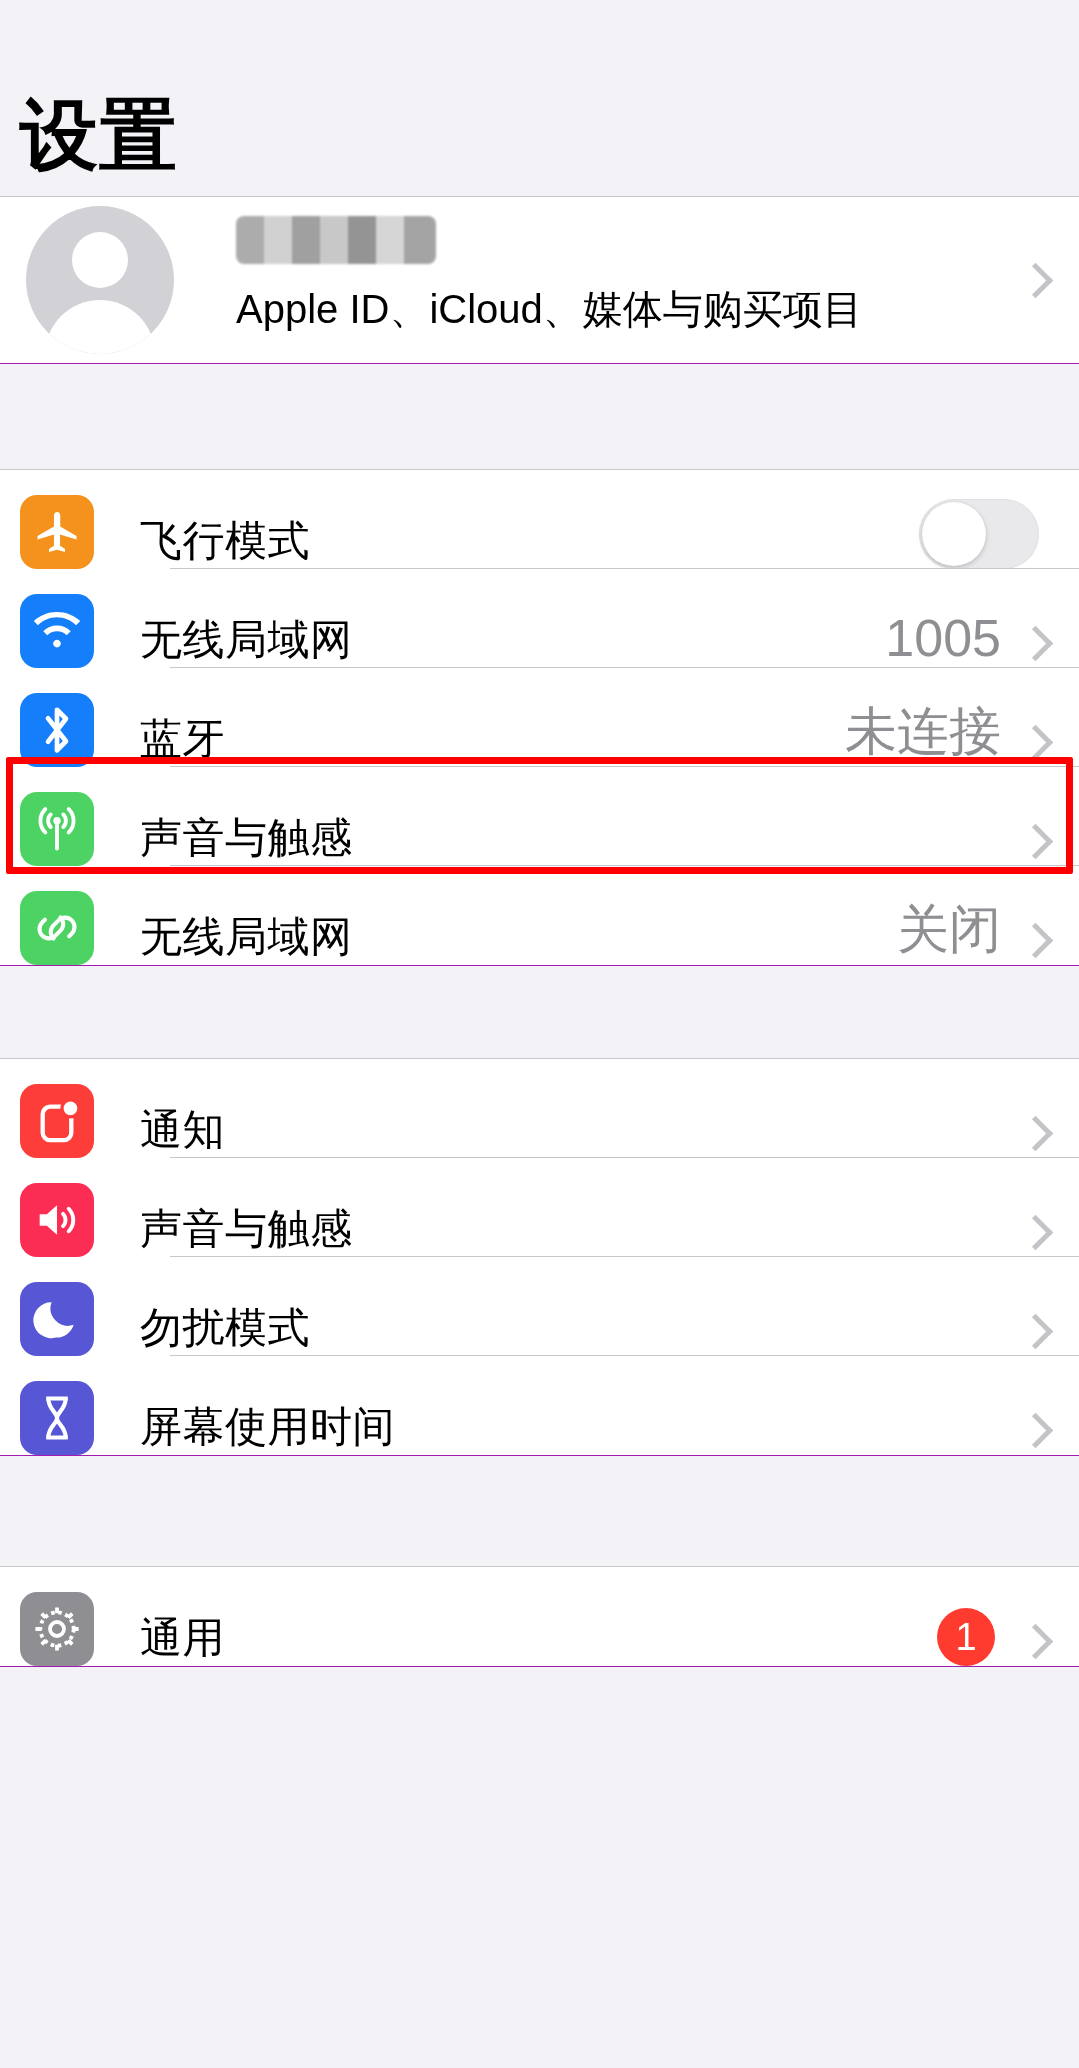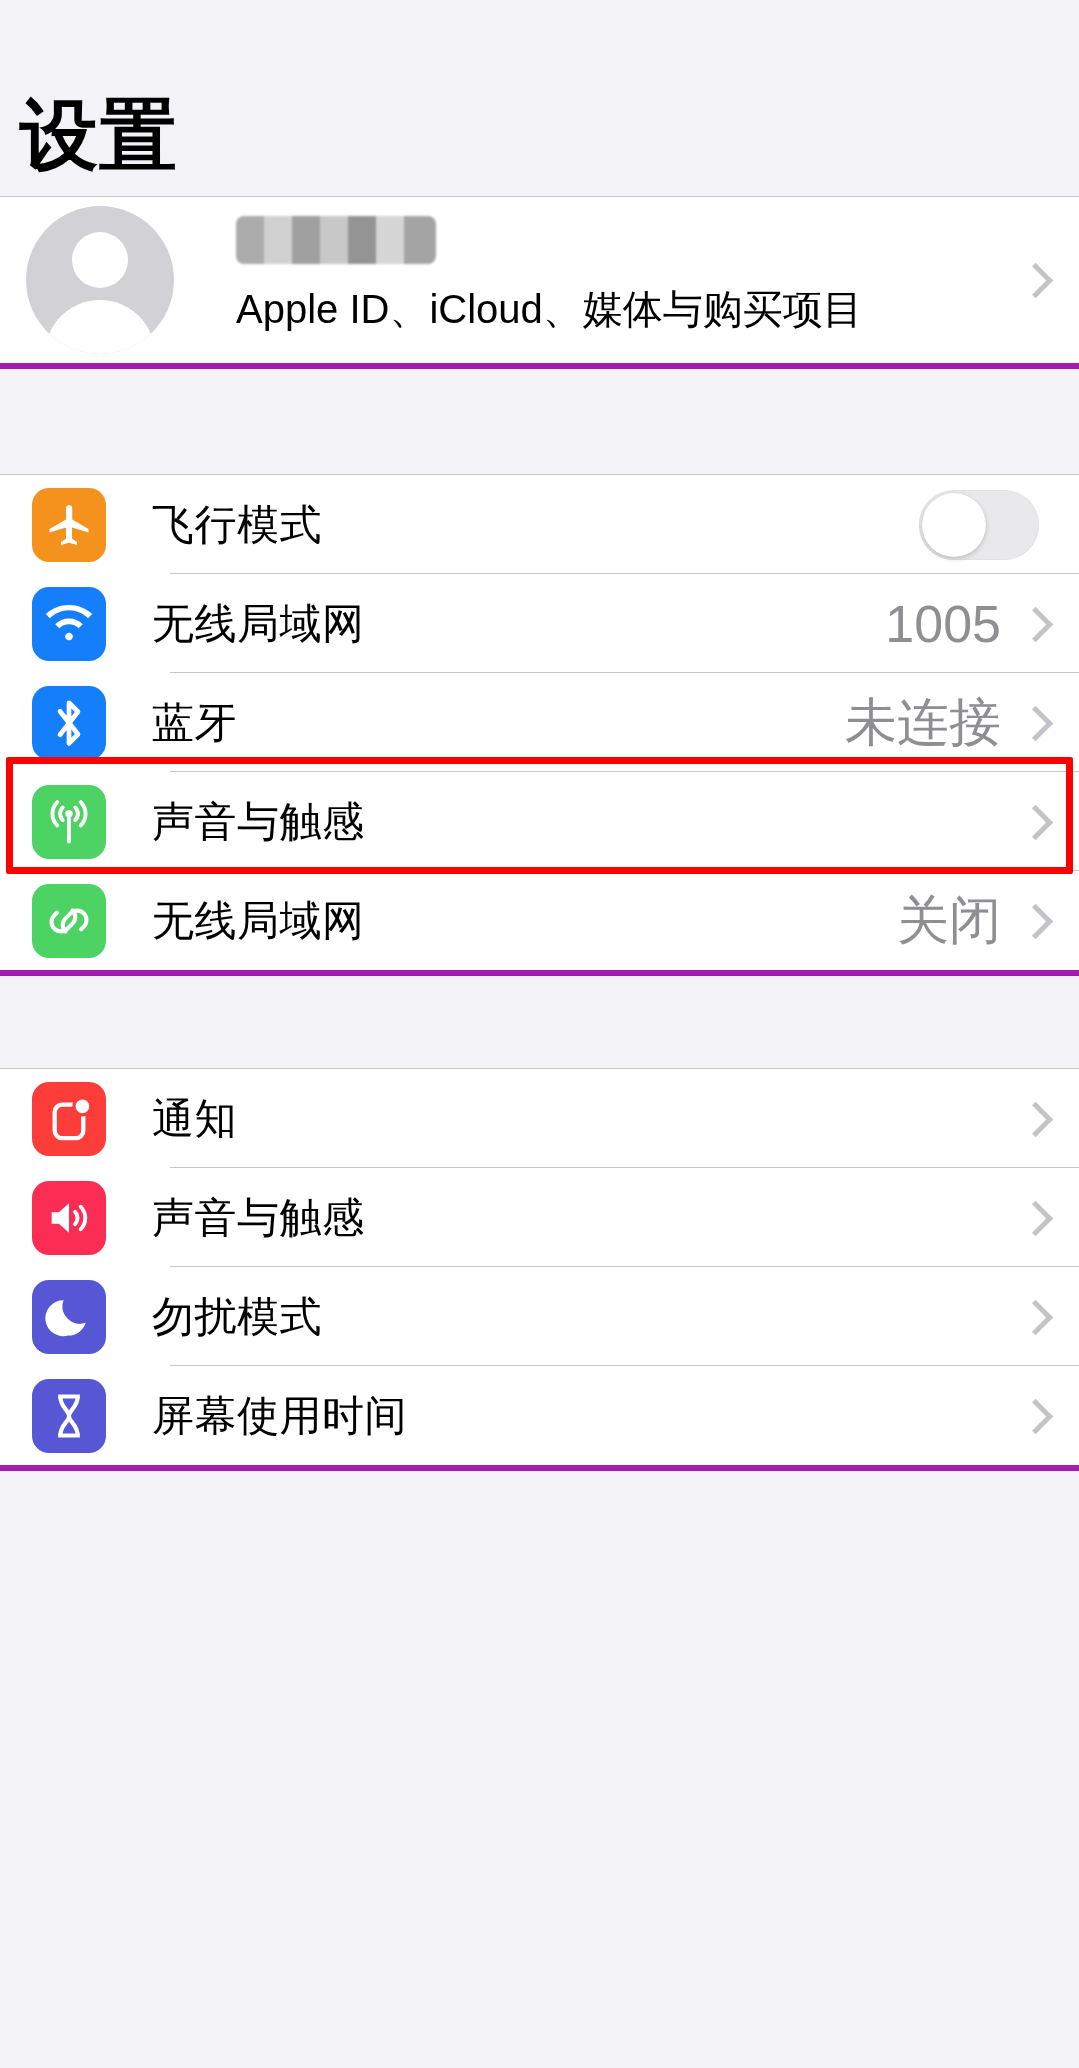--- a/index.html
+++ b/index.html
@@ -31,36 +31,36 @@
     font-weight: bold;
     color: #000;
     letter-spacing: 1px;
     line-height: 1;
   }
 
   
   .group {
     background: #a21caf;
     border-top: 1px solid #c8c7cc;
-    border-bottom: 6px solid #a21caf;
+    border-bottom: 1px solid #a21caf;
   }
   .gap {
     background: #f2f2f7;
   }
   .gap-92  { height: 92px; }
   .gap-105 { height: 105px; }
   .gap-110 { height: 110px; }
 
   
   .row {
     position: relative;
     display: flex;
-    align-items: center;
+    align-items: flex-end;
     min-height: 99px;
-    padding-left: 32px;
+    padding-left: 20px;
     background: #fff;
   }
   .row.account { min-height: 166px; padding-left: 26px; align-items: center; }
 
   .row .sep {
     position: absolute;
     left: 170px; right: 0; bottom: 0;
     height: 1px;
     background: #c8c7cc;
   }
@@ -347,16 +347,31 @@
         </svg>
       </div>
       <div class="label">屏幕使用时间</div>
       <div class="chev"></div>
 
     </div>
   </div>
 
   <div class="gap gap-110"></div>
 
+  <div class="group">
+    <div class="row last">
+      <div class="icon" style="background:#8e8e93">
+        <svg width="54" height="54" viewBox="0 0 24 24" fill="none" stroke="#fff" stroke-width="1.7">
+          <circle cx="12" cy="12" r="3.1"></circle>
+          <path d="M12 2.4v2.6M12 19v2.6M21.6 12H19M5 12H2.4M18.8 5.2l-1.8 1.8M7 17l-1.8 1.8M18.8 18.8L17 17M7 7L5.2 5.2"></path>
+          <circle cx="12" cy="12" r="7.4" stroke-dasharray="1.6 1.6"></circle>
+        </svg>
+      </div>
+      <div class="label">通用</div>
+      <div class="badge">1</div>
+      <div class="chev"></div>
+
+    </div>
+  </div>
 
   <div class="highlight-box" id="highlight" style="left: 6px; width: 1067px; top: 757px; height: 117px; border-color: rgb(255, 0, 0);"></div>
 
 </div>
 
 </body></html>

